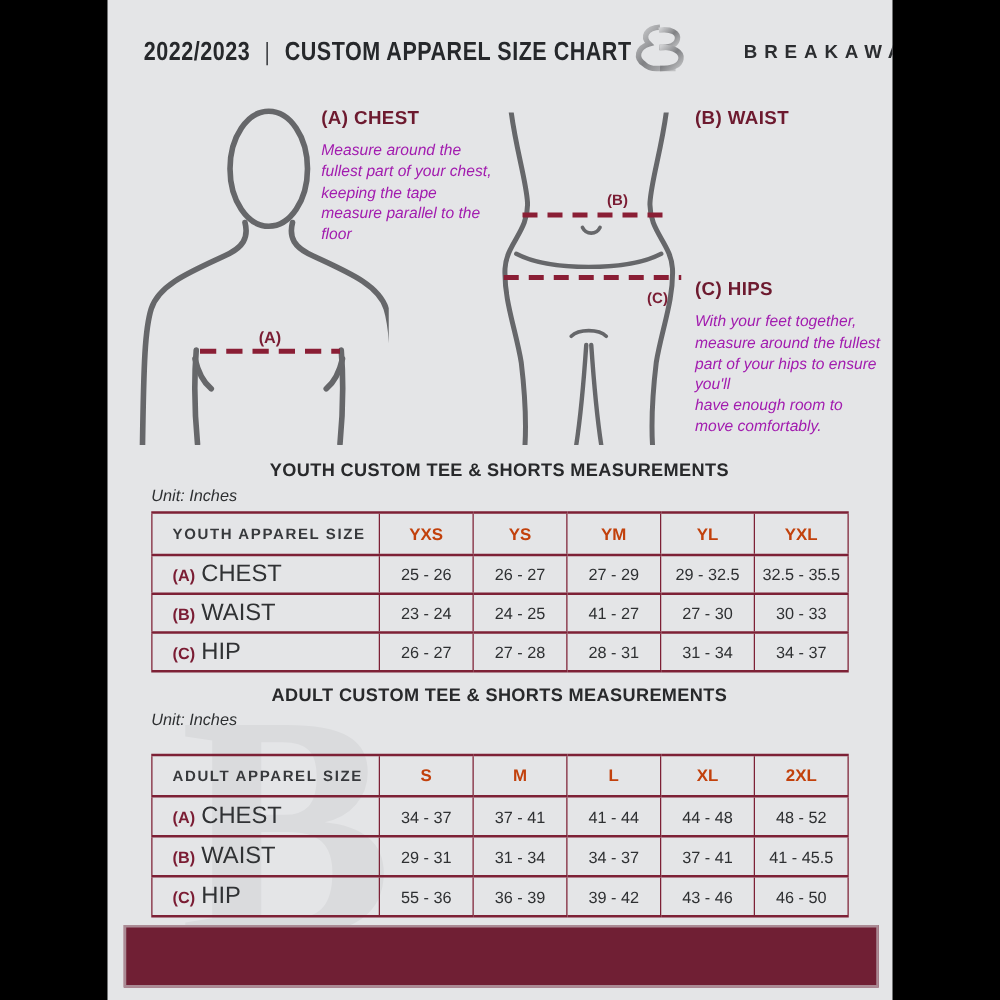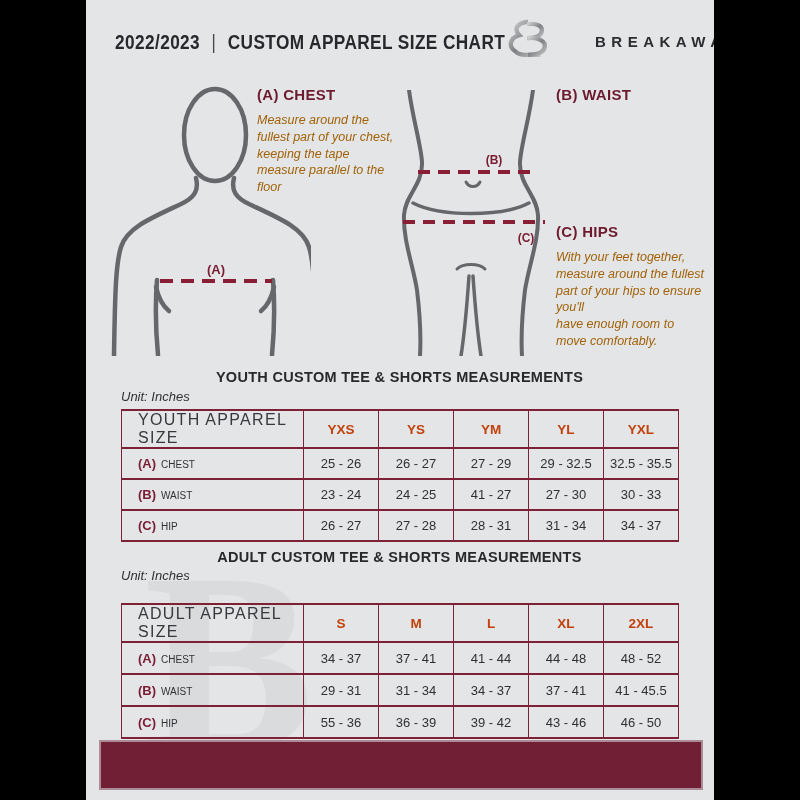--- a/index.html
+++ b/index.html
@@ -10,41 +10,41 @@
 
   
   .hdr-title{left:29px;top:30px;white-space:nowrap;font-weight:bold;font-size:21px;
     letter-spacing:.5px;color:#26282b;transform:scaleX(.82);transform-origin:left center;}
   .hdr-title .divider{font-weight:400;color:#44464a;margin:0 14px;font-size:20px;}
   .brand-name{left:467px;top:33px;font-size:15px;font-weight:bold;letter-spacing:5.5px;color:#2b2d30;margin-left:42px;}
   .logo-mark{left:419px;top:15px;}
 
   
   .guide-block h3{margin:0;font-size:15px;font-weight:bold;color:#6d1a2f;letter-spacing:.3px;}
-  .guide-block p{margin:9px 0 0 0;font-size:12.5px;line-height:1.34;font-style:italic;color:#a16207;}
+  .guide-block p{margin:9px 0 0 0;font-size:12.5px;line-height:1.34;font-style:italic;color:#a21caf;}
   .pre{white-space:pre-line;}
   .block-a{left:171px;top:86px;width:142px;}
   .block-b{left:470px;top:86px;width:140px;}
   .block-c{left:470px;top:223px;width:148px;}
 
   
   .sec-title{left:35px;width:557px;text-align:center;font-size:14.5px;font-weight:bold;
     color:#28292b;letter-spacing:.3px;}
   .sec-unit{left:35px;width:557px;text-align:left;font-size:13px;font-style:italic;color:#2e3032;}
 
   
   table.size{border-collapse:collapse;table-layout:fixed;width:557px;background:transparent;}
   table.size td{border-left:1.5px solid #7d2136;border-right:1.5px solid #7d2136;
     border-top:2px solid #7d2136;border-bottom:2px solid #7d2136;
     text-align:center;vertical-align:middle;color:#2e3032;font-size:13px;padding:0;}
   table.size td.c0{text-align:left;padding-left:16px;}
   table.size tr.hd td{font-size:13.5px;font-weight:bold;color:#c2410c;}
-  table.size tr.hd td.c0{font-weight:400;font-size:16px;letter-spacing:1.3px;color:#37393c;}
+  table.size tr.hd td.c0{font-weight:700;font-size:12px;letter-spacing:1.3px;color:#37393c;}
   td .mk{font-weight:bold;color:#7a1c33;margin-right:5px;}
-  td .lbl{color:#303234;font-size:10px;}
+  td .lbl{color:#303234;font-size:19px;}
   .youth-table{left:35px;top:409px;}
   .youth-table tr.hd td{height:32px;}
   .youth-table tr.dt td{height:29px;}
   .adult-table{left:35px;top:587px;margin-top:16px;}
   .adult-table tr.hd td{height:31px;}
   .adult-table tr.dt td{height:30px;}
 
   
   .watermark{left:58px;top:535px;font-family:"Liberation Serif",serif;font-weight:bold;
     font-size:255px;line-height:1;color:#dadbdd;z-index:0;}

